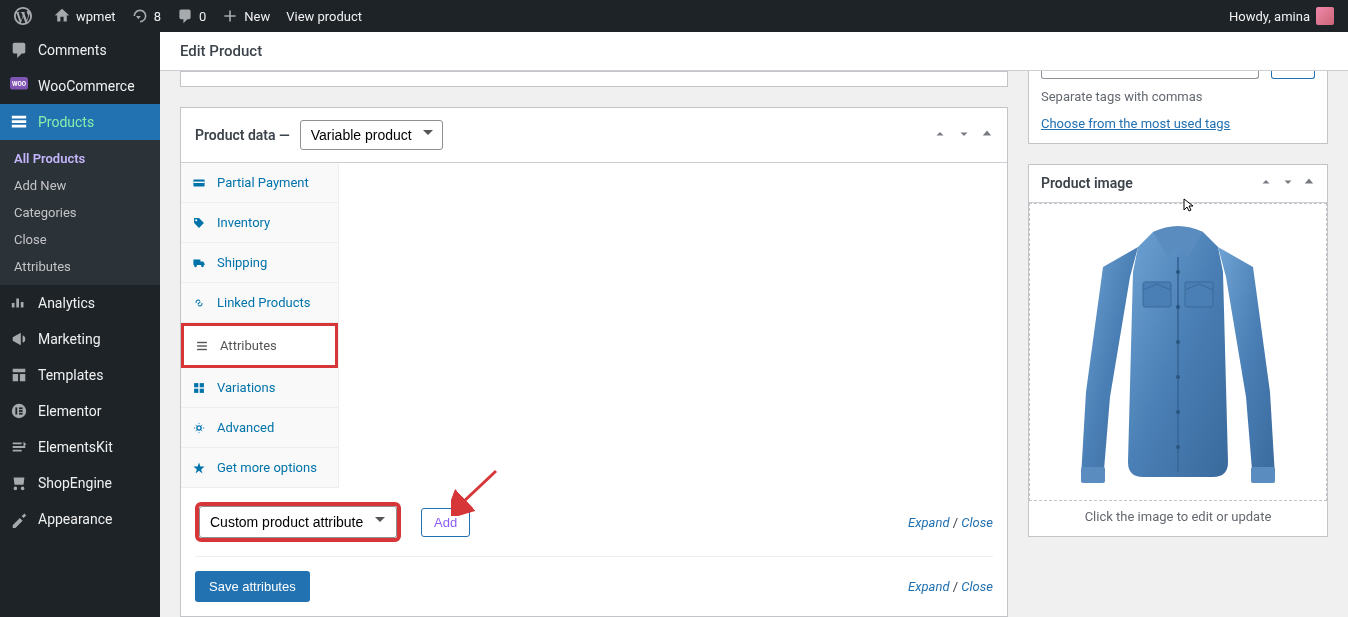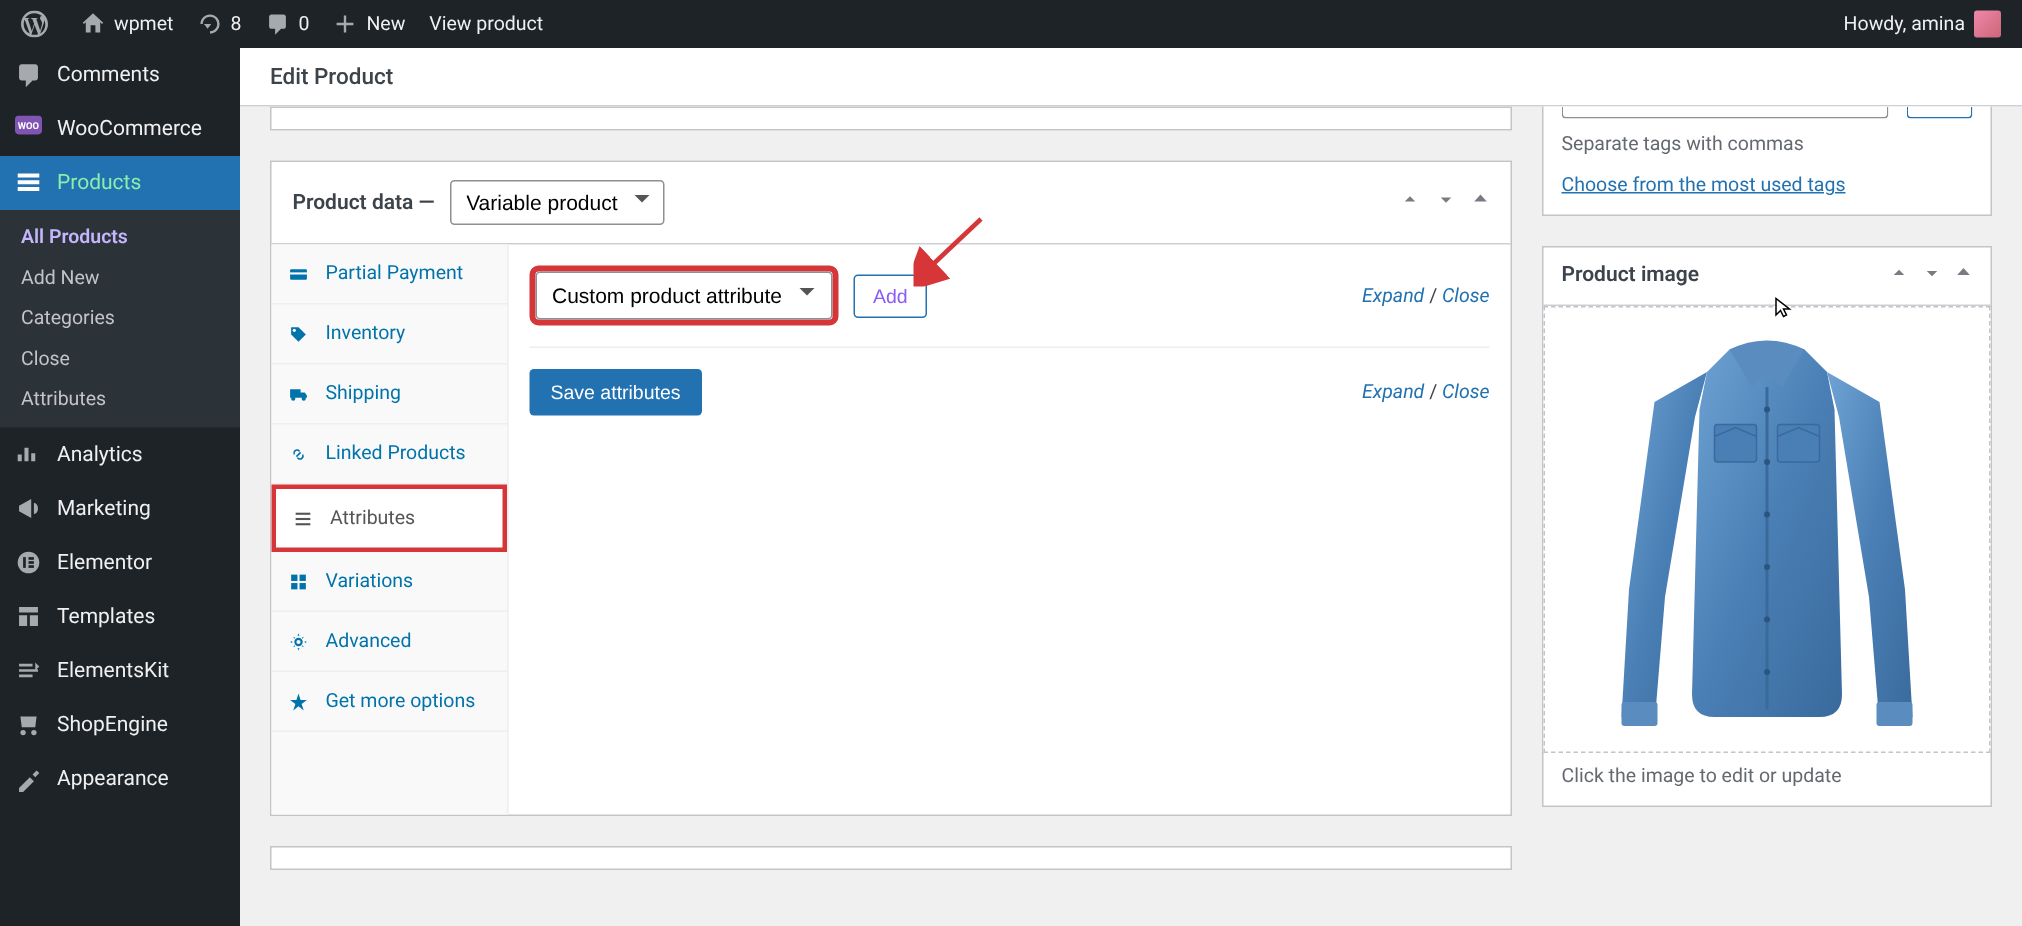--- a/index.html
+++ b/index.html
@@ -42,28 +42,28 @@
     
     .pd-header { display: flex; align-items: center; padding: 12px 14px; border-bottom: 1px solid #ccd0d4; }
     .pd-header-label { font-size: 14px; font-weight: 600; margin-right: 10px; }
     .pd-select { padding: 6px 30px 6px 10px; border: 1px solid #8c8f94; border-radius: 3px; font-size: 14px; background: #fff; appearance: none; position: relative; }
     .pd-select-wrap { position: relative; }
     .pd-select-wrap::after { content: ''; position: absolute; right: 10px; top: 50%; transform: translateY(-50%); border: 5px solid transparent; border-top-color: #555; pointer-events: none; }
     .pd-ctrl { margin-left: auto; display: flex; gap: 10px; color: #787c82; }
     .pd-ctrl span { cursor: pointer; }
     
     
-    .pd-body { display: flex; min-height: 380px; }
+    .pd-body { display: flex; min-height: 380px; flex-direction: column; }
     .pd-tabs { width: 158px; background: #f9f9f9; border-right: 1px solid #eee; }
     .pd-tab { display: flex; align-items: center; padding: 12px 10px; font-size: 13px; color: #0073aa; cursor: pointer; border-bottom: 1px solid #eee; gap: 10px; }
     .pd-tab.highlight-tab { border: 3px solid #d63638; background: #fff; color: #555; }
     .pd-tab .ticon { width: 16px; display: flex; justify-content: center; }
     
     .pd-panel { flex: 1; padding: 14px; position: relative; }
-    .attribute-row { display: flex; align-items: center; gap: 10px; padding-bottom: 14px; border-bottom: 1px solid #eee; }
+    .attribute-row { display: flex; align-items: center; gap: 20px; padding-bottom: 14px; border-bottom: 1px solid #eee; }
     .attr-select-wrap { position: relative; }
     .attr-select { padding: 7px 32px 7px 10px; border: 1px solid #8c8f94; border-radius: 3px; font-size: 14px; background: #fff; appearance: none; min-width: 195px; }
     .attr-select-wrap.highlight { border: 4px solid #d63638; border-radius: 6px; }
     .attr-select-wrap::after { content: ''; position: absolute; right: 12px; top: 50%; transform: translateY(-50%); border: 5px solid transparent; border-top-color: #555; pointer-events: none; }
     .btn-outline { padding: 6px 12px; border: 1px solid #2271b1; color: #8b5cf6; background: #fff; border-radius: 3px; cursor: pointer; font-size: 13px; }
     .expand-close { margin-left: auto; font-size: 13px; }
     .expand-close .lnk { color: #2271b1; font-style: italic; cursor: pointer; }
     
     .save-row { display: flex; align-items: center; padding-top: 14px; }
     .btn-primary { padding: 8px 14px; background: #2271b1; color: #fff; border: none; border-radius: 3px; cursor: pointer; font-size: 13px; }
@@ -75,21 +75,21 @@
     .meta-box { background: #fff; border: 1px solid #c3c4c7; margin-bottom: 20px; }
     .meta-box-head { display: flex; align-items: flex-start; padding: 10px 12px; border-bottom: 1px solid #ccd0d4; }
     .meta-box-head h2 { font-size: 14px; font-weight: 600; flex: 1; }
     .meta-box-head .ctrls { display: flex; gap: 8px; color: #787c82; }
     .meta-box-body { padding: 12px; }
     .tag-hint { color: #646970; font-size: 13px; margin-bottom: 12px; }
     .link { color: #2271b1; text-decoration: underline; cursor: pointer; font-size: 13px; }
     
     .product-image-box { padding: 8px; border: 1px dashed #c3c4c7; border-top-style: dashed; display: flex; justify-content: center; background: #fff; }
     .shirt-svg { width: 260px; height: 280px; }
-    .img-caption { font-size: 13px; color: #646970; padding: 8px 12px 12px; }
+    .img-caption { font-size: 13px; color: #646970; padding: 8px 12px 12px; text-align: center; }
     
     .tags-top-partial { height: 8px; border: 1px solid #8c8f94; border-top: none; border-radius: 0 0 3px 3px; margin-right: 56px; }
     .add-btn-partial { position: absolute; right: 0; top: 0; height: 8px; width: 44px; border: 1px solid #2271b1; border-top: none; border-radius: 0 0 3px 3px; }
     .tags-partial-wrap { position: relative; margin: 0 12px 10px; }
     
     .cursor-icon { position: absolute; top: 165px; right: 150px; pointer-events: none; }
   </style>
 </head>
 <body>
 
@@ -180,36 +180,36 @@
       <span class="icon">
           <svg width="18" height="18" viewBox="0 0 20 20" fill="#a7aaad">
             <path d="M3 8v4l9 5V3L3 8zm11-2v8c2 0 3-2 3-4s-1-4-3-4z"></path>
           </svg>
         </span>
       <span>Marketing</span>
     </div>
     <div class="mi">
       <span class="icon">
           <svg width="18" height="18" viewBox="0 0 20 20" fill="#a7aaad">
+            <path d="M3 3h14v4H3zM3 9h6v8H3zM11 9h6v8h-6z"></path>
+          </svg>
+        </span>
+      <span>Templates</span>
+    </div>
+    <div class="mi">
+      <span class="icon">
+          <svg width="18" height="18" viewBox="0 0 20 20" fill="#a7aaad">
             <circle cx="10" cy="10" r="8"></circle>
             <rect x="6" y="6" width="2" height="8" fill="#1d2327"></rect>
             <rect x="10" y="6" width="4" height="2" fill="#1d2327"></rect>
             <rect x="10" y="9" width="4" height="2" fill="#1d2327"></rect>
             <rect x="10" y="12" width="4" height="2" fill="#1d2327"></rect>
           </svg>
         </span>
       <span>Elementor</span>
-    </div>
-    <div class="mi">
-      <span class="icon">
-          <svg width="18" height="18" viewBox="0 0 20 20" fill="#a7aaad">
-            <path d="M3 3h14v4H3zM3 9h6v8H3zM11 9h6v8h-6z"></path>
-          </svg>
-        </span>
-      <span>Templates</span>
     </div>
     <div class="mi">
       <span class="icon">
           <svg width="18" height="18" viewBox="0 0 20 20" fill="#a7aaad">
             <path d="M3 5h10v2H3zM3 9h14v2H3zM3 13h10v2H3zM15 4l3 3-3 3V4z"></path>
           </svg>
         </span>
       <span>ElementsKit</span>
     </div>
     <div class="mi">

